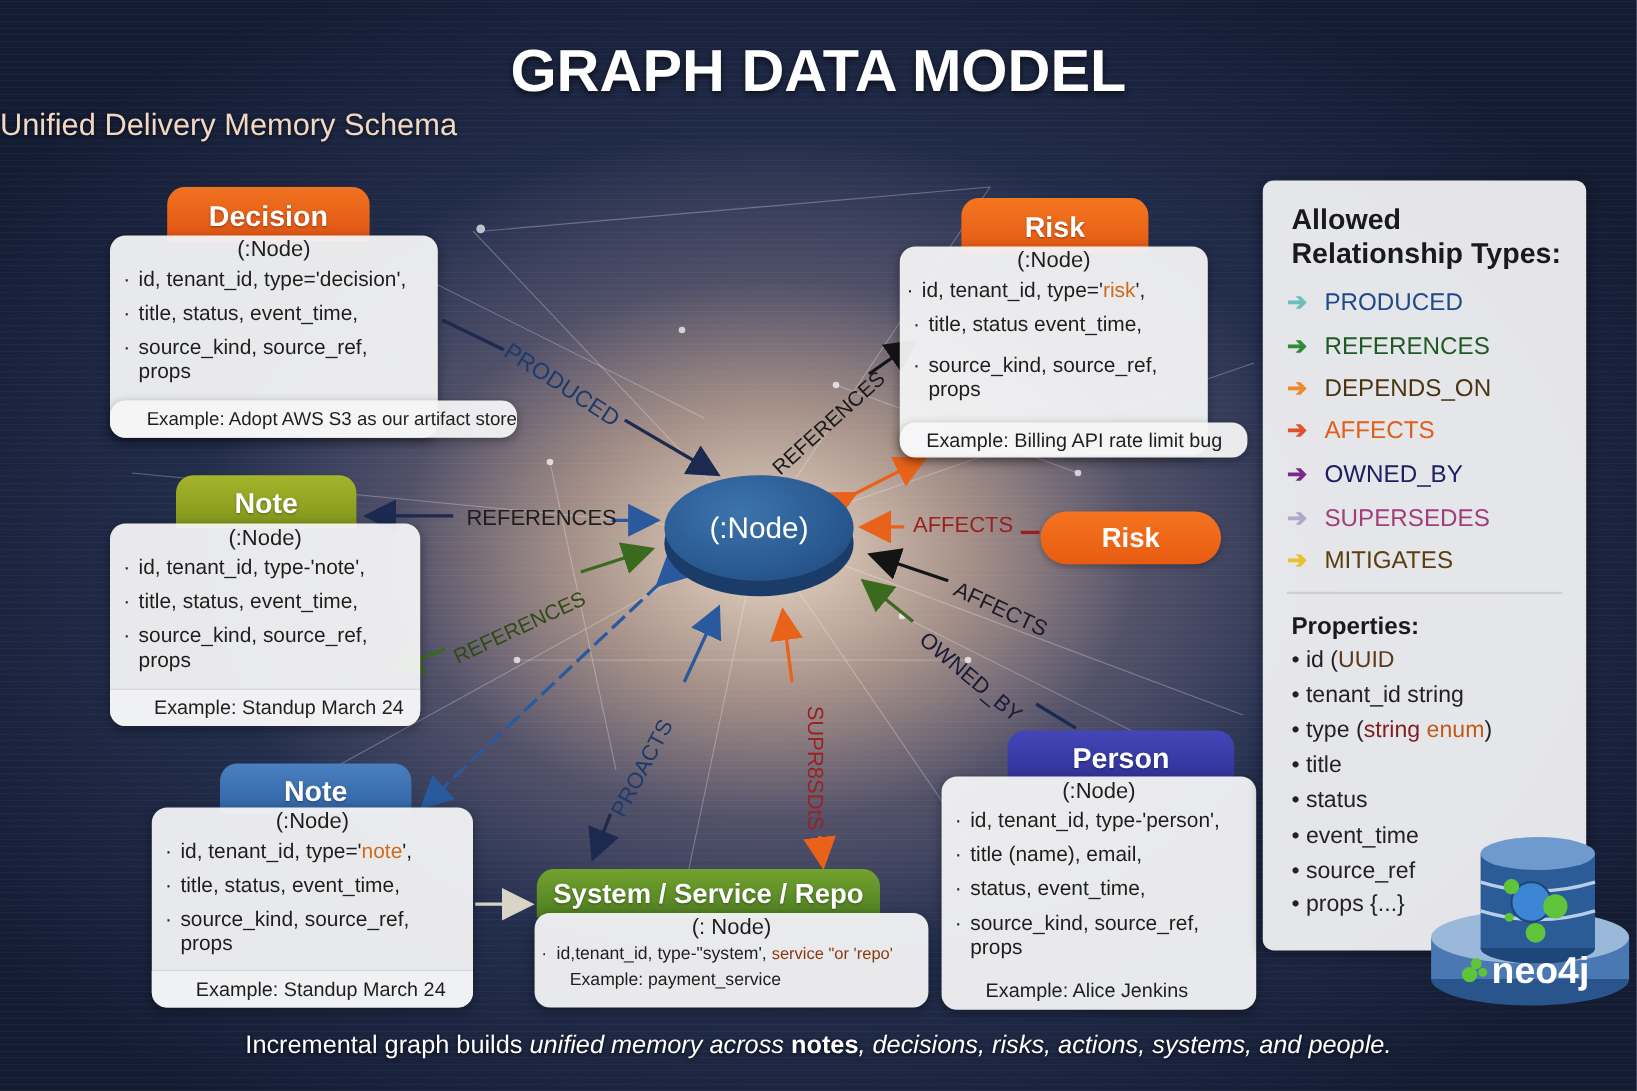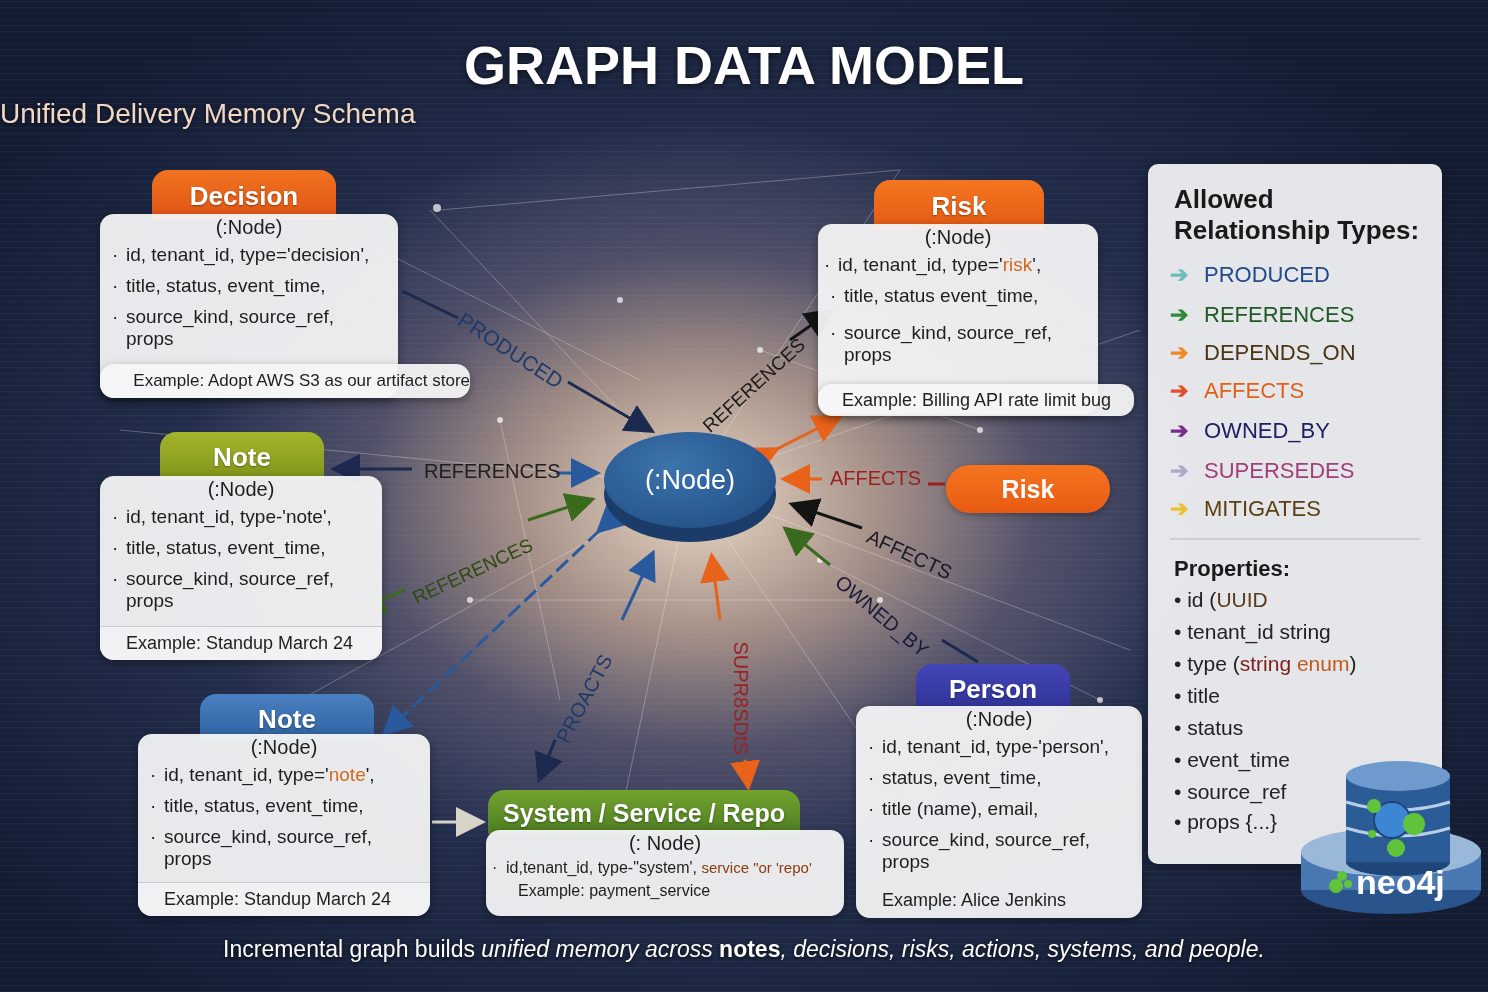--- a/index.html
+++ b/index.html
@@ -40,21 +40,21 @@
     font-family: "Liberation Sans", sans-serif; color: #1e1e1e;
   }
   .nodelabel { text-align: center; font-size: 20px; margin-top: 2px; }
   .bl { font-size: 19px; line-height: 31px; padding-left: 12px; position: relative; }
   .bl .dot { display: inline-block; width: 14px; }
   .bl .cont { display: block; padding-left: 14px; line-height: 22px; margin-top: -4px; }
   .hl { color: #d06a1e; }
   .example {
     position: absolute; left: 0; right: 0; bottom: 0; height: 34px;
     border-top: 1px solid #c9c9cf; background: rgba(240,240,243,0.96);
-    border-radius: 0 0 14px 14px; font-size: 18px; line-height: 33px; padding-left: 26px;
+    border-radius: 0 0 14px 14px; font-size: 18px; line-height: 33px; padding-left: 40px;
   }
   .edge-label {
     position: absolute; font-family: "Liberation Sans", sans-serif; font-size: 21px;
     white-space: nowrap; transform-origin: left center;
   }
   .center-node {
     position: absolute; left: 604px; top: 432px; width: 172px; height: 108px;
   }
   .center-node .top {
     position: absolute; left: 0; top: 0; width: 172px; height: 96px; border-radius: 50%;
@@ -230,26 +230,26 @@
 <div class="card">
   <div class="tab" style="left:488px;top:790px;width:312px;height:44px;line-height:46px;font-size:25px;background:linear-gradient(#72a32e,#4e7d22);">System / Service / Repo</div>
   <div class="body" style="left:486px;top:830px;width:358px;height:86px;">
     <div class="nodelabel" style="margin-top:2px">(: Node)</div>
     <div class="bl" style="font-size:16px;line-height:26px;padding-left:6px"><span class="dot">·</span><span>id,tenant_id, type-"system', </span><span class="hl" style="color:#8a3a10;font-size:15px">service "or 'repo'</span></div>
     <div style="font-size:16px;padding-left:32px;line-height:20px">Example: payment_service</div>
   </div>
 </div>
 
 <div class="card">
-  <div class="tab" style="left:916px;top:664px;width:154px;height:46px;line-height:50px;font-size:26px;background:linear-gradient(#4446b8,#2f3396);">Person</div>
+  <div class="tab" style="left:916px;top:664px;width:206px;height:46px;line-height:50px;font-size:26px;background:linear-gradient(#4446b8,#2f3396);">Person</div>
   <div class="body" style="left:856px;top:706px;width:286px;height:212px;">
     <div class="nodelabel">(:Node)</div>
     <div class="bl"><span class="dot">·</span><span>id, tenant_id, type-'person',</span></div>
+    <div class="bl"><span class="dot">·</span><span>title (name), email,</span></div>
     <div class="bl"><span class="dot">·</span><span>status, event_time,</span></div>
-    <div class="bl"><span class="dot">·</span><span>title (name), email,</span></div>
     <div class="bl"><span class="dot">·</span><span>source_kind, source_ref,</span><span class="cont">props</span></div>
     <div class="example" style="background:transparent;border-top:none">Example: Alice Jenkins</div>
   </div>
 </div>
 
 <div class="center-node">
   <div class="side"></div>
   <div class="top">(:Node)</div>
 </div>
 

